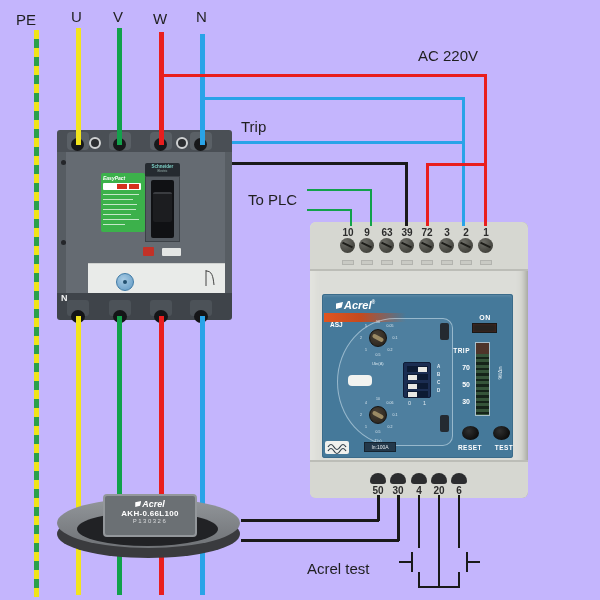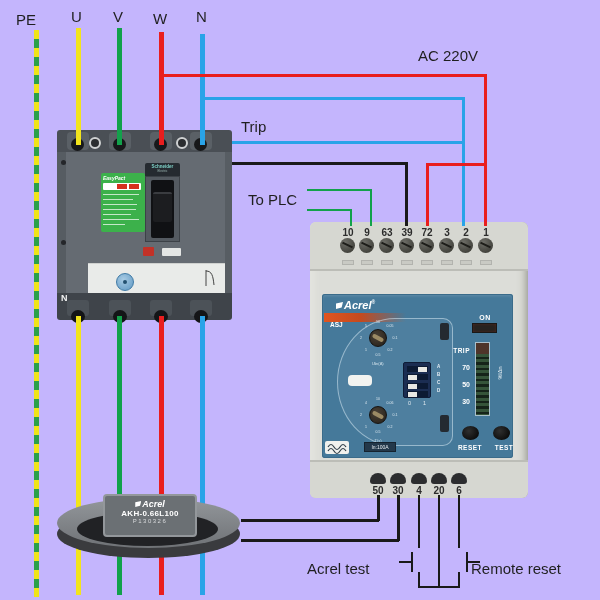--- a/index.html
+++ b/index.html
@@ -109,21 +109,20 @@
 
   <span class="lbl" style="left:16px;top:11px">PE</span>
   <span class="lbl" style="left:71px;top:8px">U</span>
   <span class="lbl" style="left:113px;top:8px">V</span>
   <span class="lbl" style="left:153px;top:10px">W</span>
   <span class="lbl" style="left:196px;top:8px">N</span>
   <span class="lbl" style="left:418px;top:47px">AC 220V</span>
   <span class="lbl" style="left:241px;top:118px">Trip</span>
   <span class="lbl" style="left:248px;top:191px">To  PLC</span>
   <span class="lbl" style="left:307px;top:560px">Acrel test</span>
-  <span class="lbl" style="left:471px;top:560px">Remote reset</span>
 
   <div id="breaker">
     <div class="bk-top">
       <div class="bk-lug" style="left:10px">
           <div class="bk-hole" style="left:4px"></div>
         </div>
       <div class="bk-lug" style="left:52px">
           <div class="bk-hole" style="left:4px"></div>
         </div>
       <div class="bk-lug" style="left:93px">

